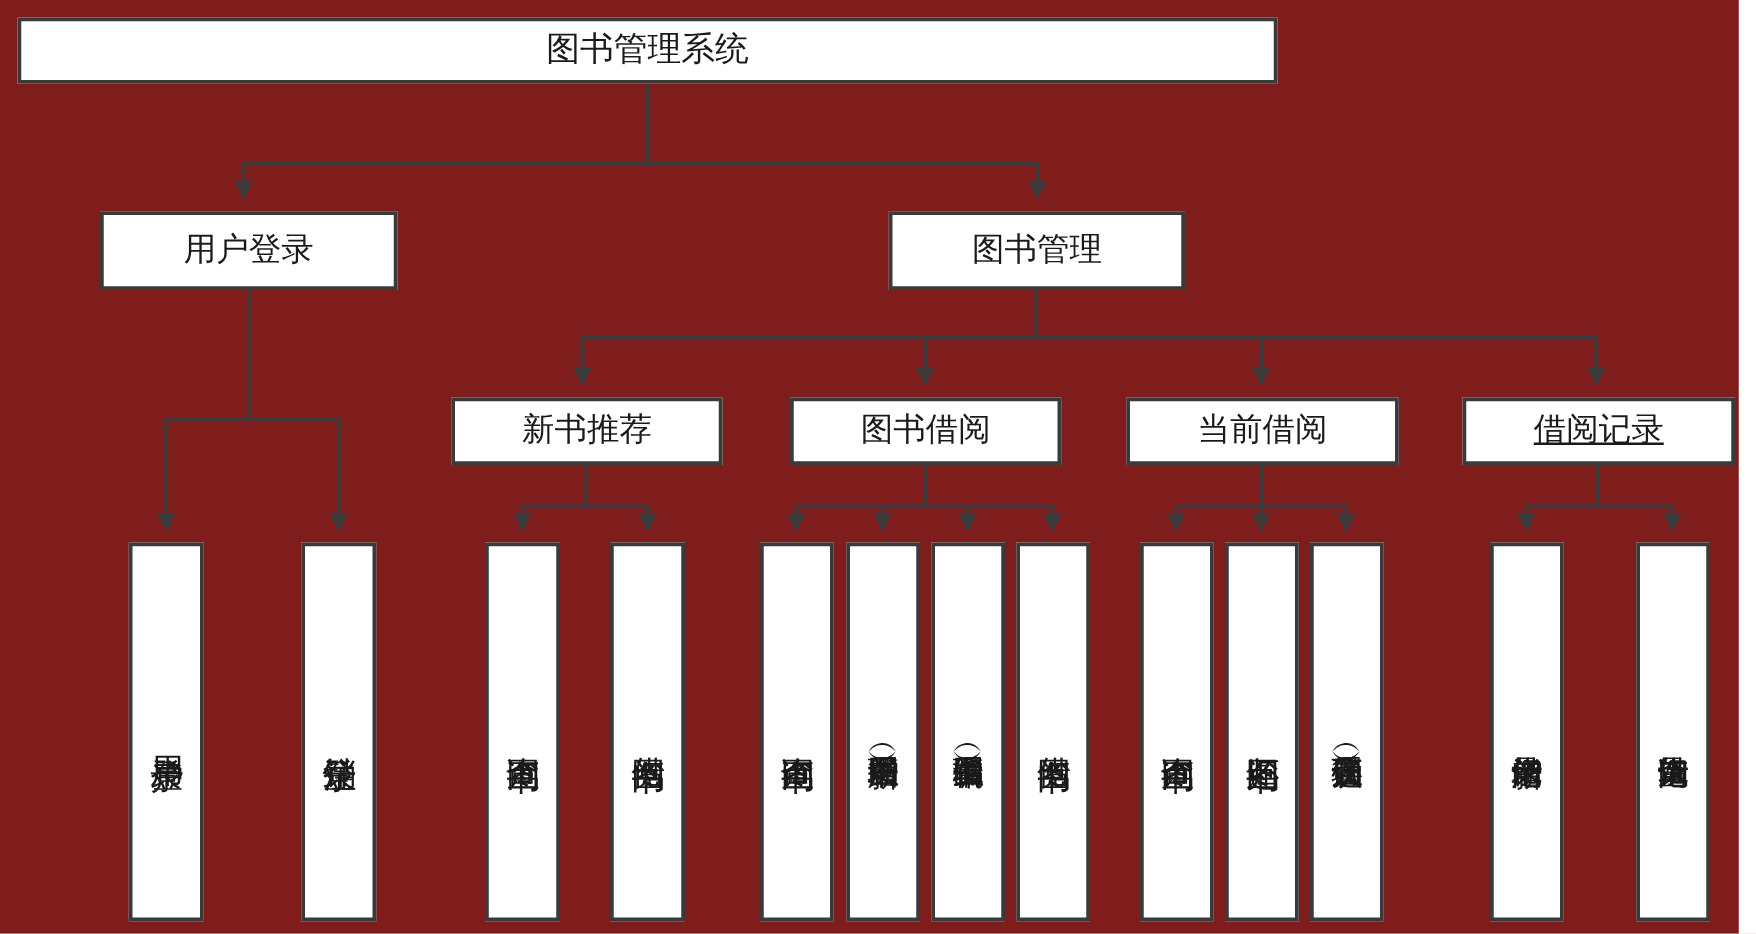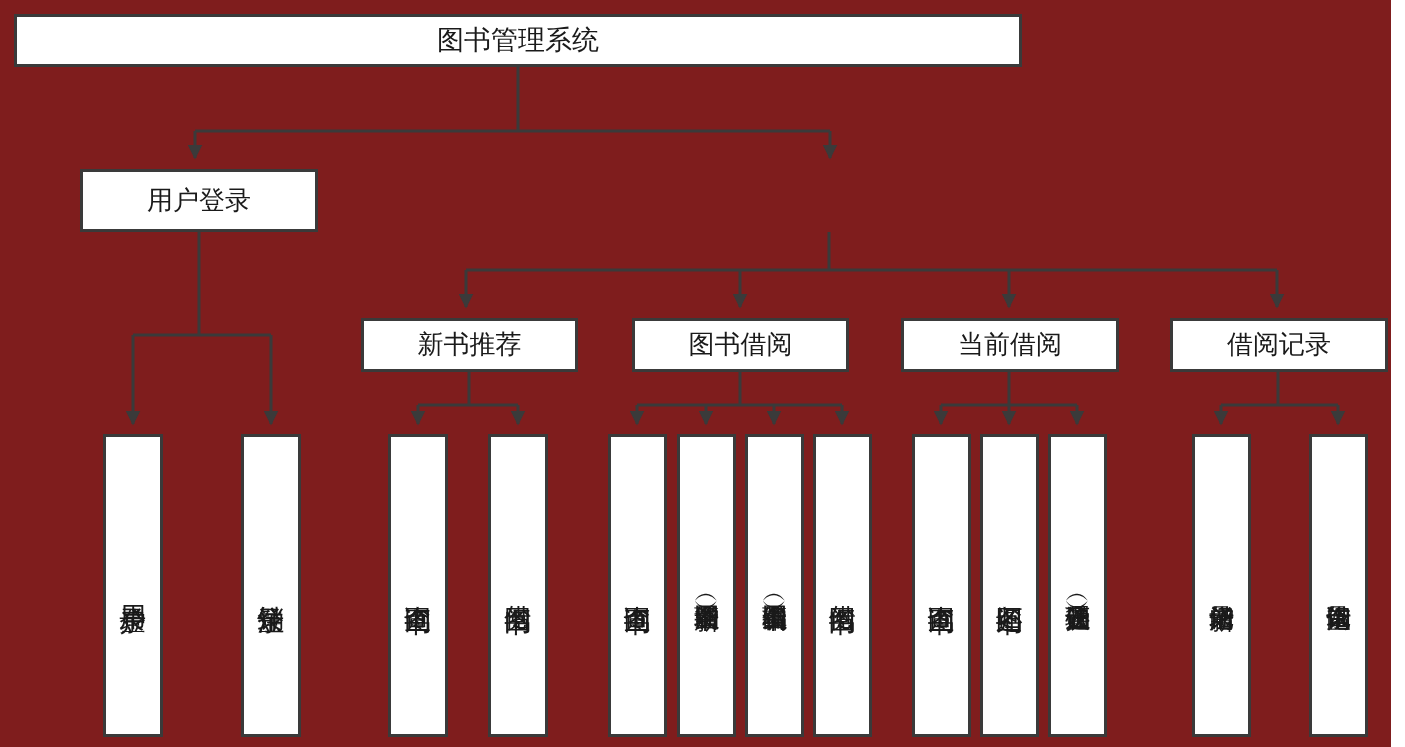--- a/index.html
+++ b/index.html
@@ -130,31 +130,34 @@
     </g>
   </svg>
 
   <div class="node horiz root" style="left:14px; top:14px; width:1008px; height:53px;">
     <span class="label">图书管理系统</span>
   </div>
 
   <div class="node horiz" style="left:80px; top:169px; width:238px; height:63px;">
     <span class="label">用户登录</span>
   </div>
+  <div class="node horiz" style="left:711px; top:169px; width:237px; height:63px;">
+    <span class="label">图书管理</span>
+  </div>
 
   <div class="node horiz" style="left:361px; top:318px; width:217px; height:54px;">
     <span class="label">新书推荐</span>
   </div>
   <div class="node horiz" style="left:901px; top:318px; width:218px; height:54px;">
     <span class="label">当前借阅</span>
   </div>
   <div class="node horiz" style="left:632px; top:318px; width:217px; height:54px;">
     <span class="label">图书借阅</span>
   </div>
-  <div class="node horiz" style="left:1170px; top:318px; width:218px; height:54px;">
+  <div class="node horiz" style="left:1170px; top:318px; width:218px; height:54px;text-decoration:underline;">
     <span class="label">借阅记录</span>
   </div>
 
   <div class="node vert" style="left:103px; top:434px; width:60px; height:303px;">
     <span class="label">用户登录</span>
   </div>
   <div class="node vert" style="left:241px; top:434px; width:60px; height:303px;">
     <span class="label">注销登录</span>
   </div>
 

